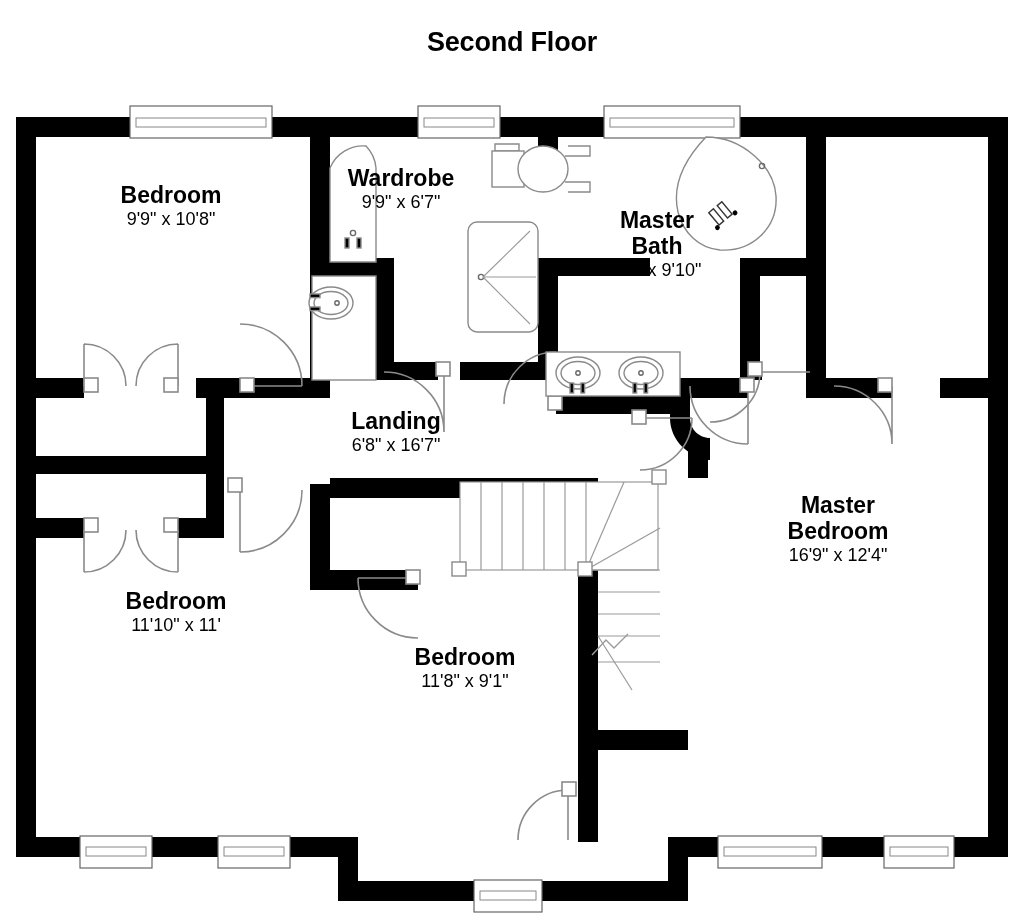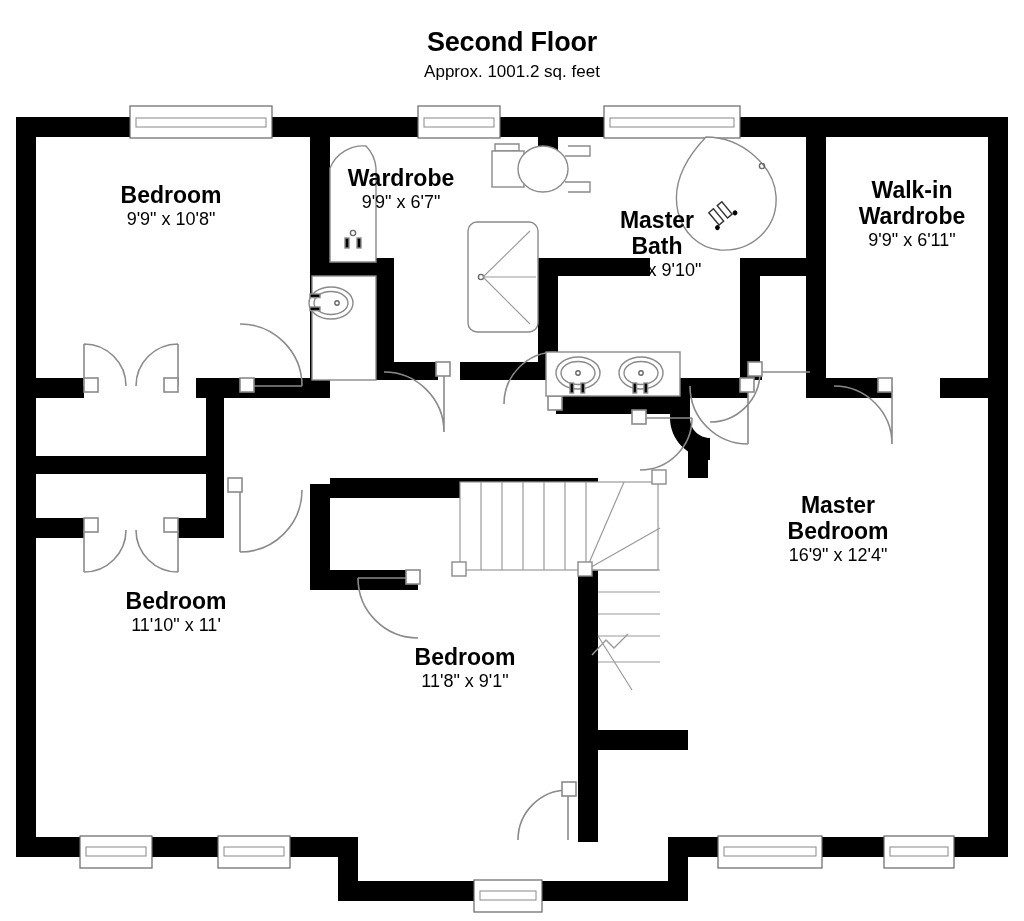--- a/index.html
+++ b/index.html
@@ -354,45 +354,43 @@
         <path d="M592,655 L606,640 L614,648 L628,634" stroke="#9a9a9a" stroke-width="1.4" fill="none"></path>
         <rect x="578" y="562" width="14" height="14" fill="#ffffff" stroke="#8a8a8a"></rect>
         <rect x="452" y="562" width="14" height="14" fill="#ffffff" stroke="#8a8a8a"></rect>
         <rect x="652" y="470" width="14" height="14" fill="#ffffff" stroke="#8a8a8a"></rect>
       </g>
     </g>
   </svg>
 
   <div class="title-block">
     <h1 class="plan-title">Second Floor</h1>
-    <p class="plan-subtitle">Approx. 1001.2 sq. feet</p>
   </div>
 
   <div class="room-label" style="left:171px; top:182px;">
     <span class="room-name">Bedroom</span>
     <span class="room-dims">9'9" x 10'8"</span>
   </div>
 
   <div class="room-label" style="left:401px; top:165px;">
     <span class="room-name">Wardrobe</span>
     <span class="room-dims">9'9" x 6'7"</span>
   </div>
 
   <div class="room-label" style="left:657px; top:207px;">
     <span class="room-name">Master
 Bath</span>
     <span class="room-dims">9'9" x 9'10"</span>
   </div>
 
-  <div class="room-label" style="left:912px; top:177px;">
-    <span class="room-name">Walk-in
-Wardrobe</span>
-    <span class="room-dims">9'9" x 6'11"</span>
-  </div>
-
+
+  <div class="room-label" style="left:396px; top:408px;">
+    <span class="room-name">Landing</span>
+    <span class="room-dims">6'8" x 16'7"</span>
+  </div>
 
   <div class="room-label" style="left:838px; top:492px;">
     <span class="room-name">Master
 Bedroom</span>
     <span class="room-dims">16'9" x 12'4"</span>
   </div>
 
   <div class="room-label" style="left:176px; top:588px;">
     <span class="room-name">Bedroom</span>
     <span class="room-dims">11'10" x 11'</span>

